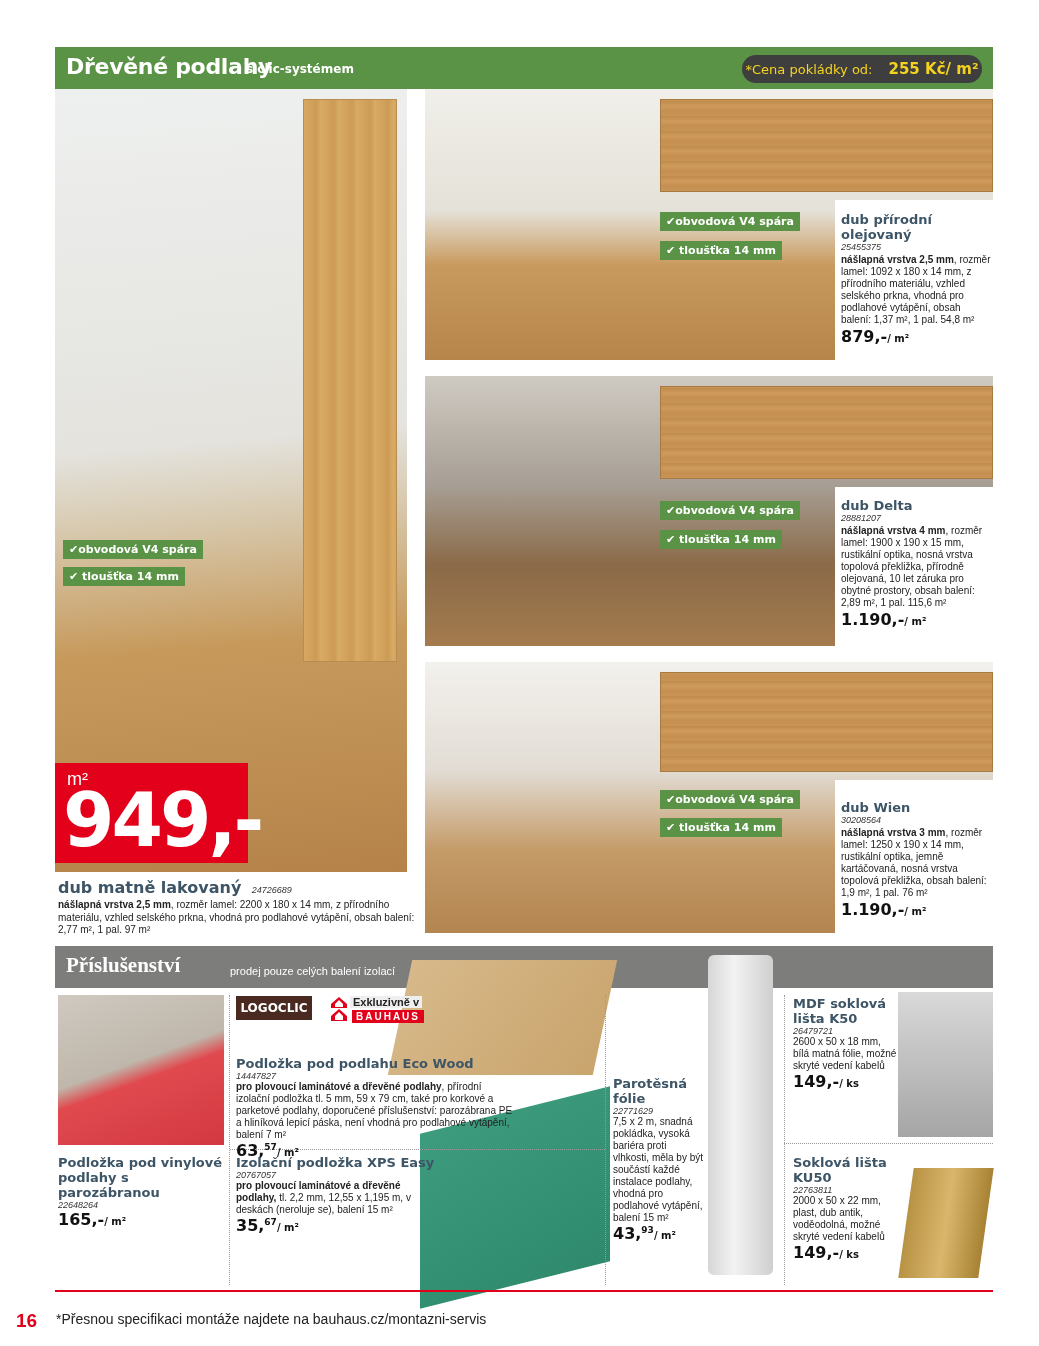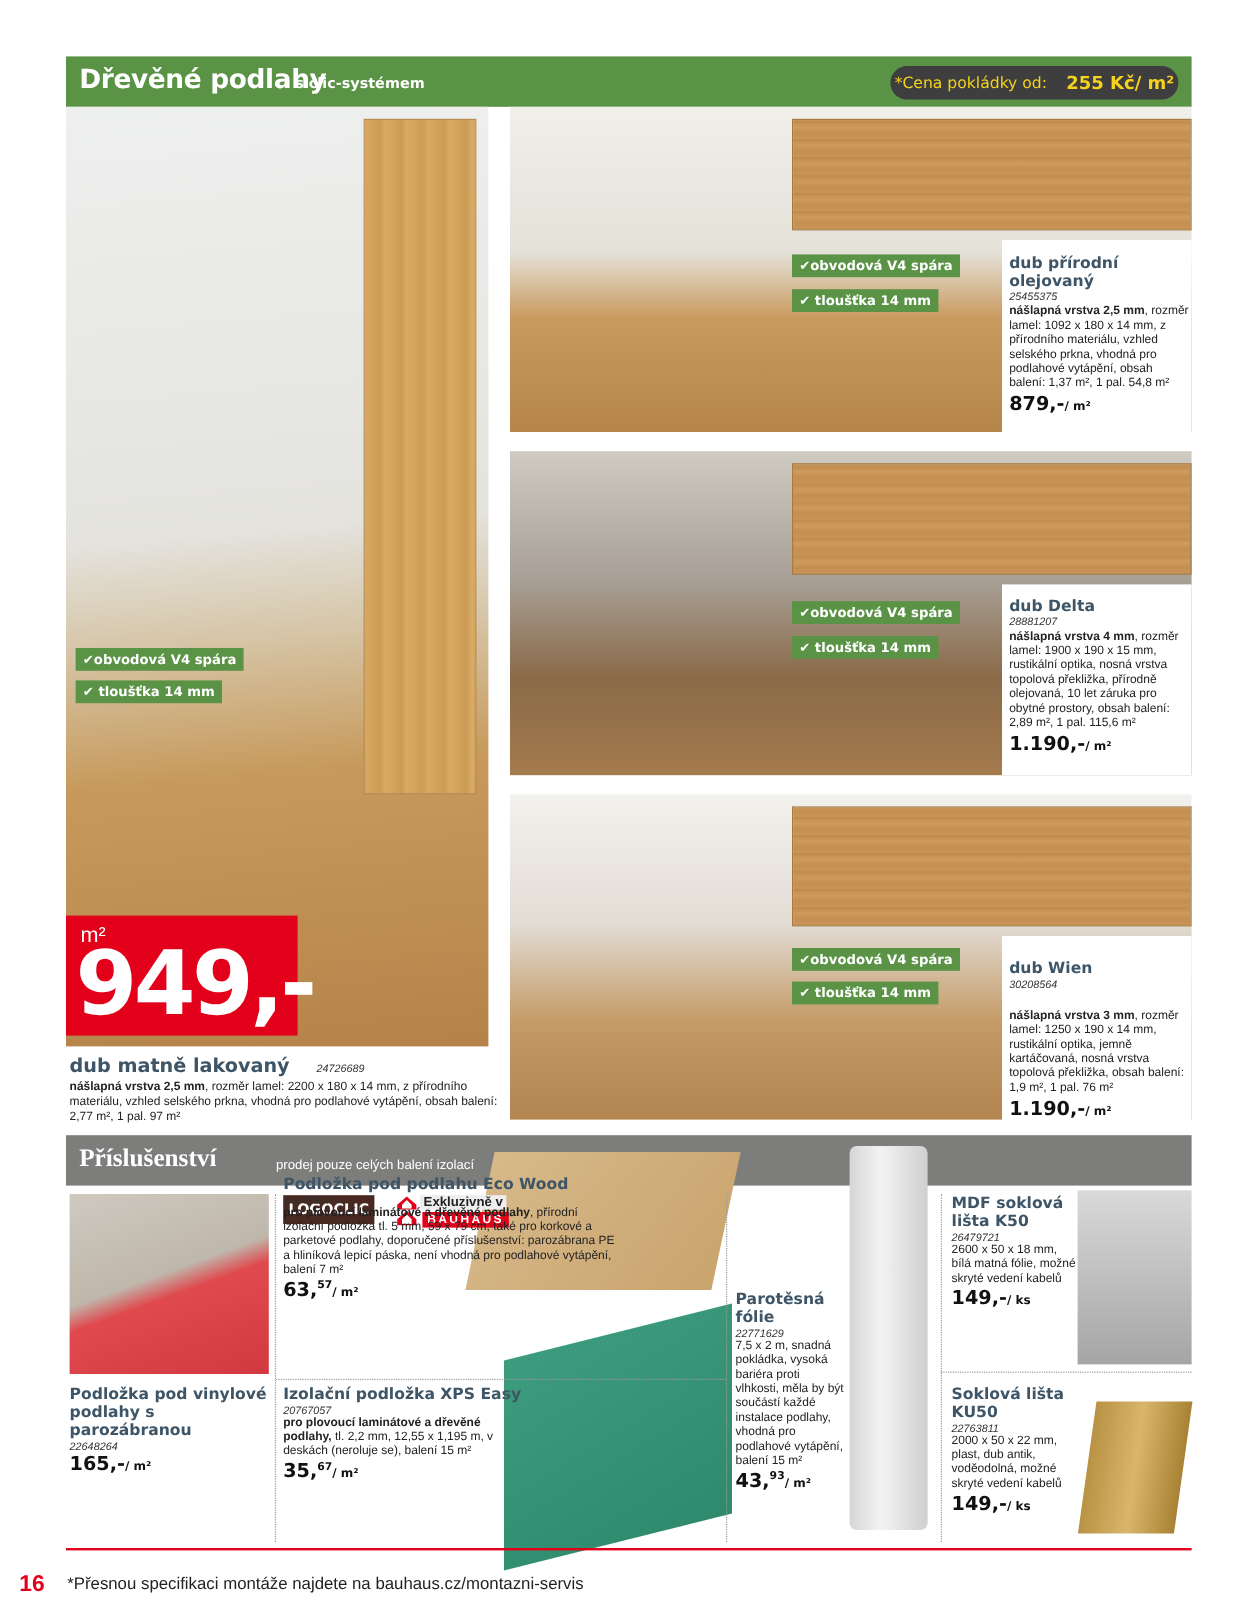--- a/index.html
+++ b/index.html
@@ -59,21 +59,21 @@
 <div class="abs photo room1"></div>
 <div class="abs plank-v"></div>
 <div class="abs tag" style="left:63px;top:540px">✔obvodová V4 spára</div>
 <div class="abs tag" style="left:63px;top:567px">✔ tloušťka 14 mm</div>
 <div class="abs red-price">
   <div class="abs red-m2">m²</div>
   <div class="abs red-num">949,-</div>
 </div>
 <div class="abs" style="left:58px;top:878px;width:365px">
   <span class="prod-title" style="font-size:16px">dub matně lakovaný</span>
-  <span class="sku" style="margin-left:18px">24726689</span>
+  <span class="sku" style="margin-left:6px">24726689</span>
   <div class="desc" style="font-size:10px;line-height:12.5px;margin-top:2px"><b>nášlapná vrstva 2,5 mm</b><span>, rozměr lamel: 2200 x 180 x 14 mm, z přírodního materiálu, vzhled selského prkna, vhodná pro podlahové vytápění, obsah balení: 2,77 m², 1 pal. 97 m²</span></div>
 </div>
 
 <div class="abs photo room2"></div>
 <div class="abs plank-h" style="left:660px;top:99px;width:333px;height:93px"></div>
 <div class="abs info-panel" style="left:835px;top:200px;width:158px;height:160px"></div>
 <div class="abs tag" style="left:660px;top:212px">✔obvodová V4 spára</div>
 <div class="abs tag" style="left:660px;top:241px">✔ tloušťka 14 mm</div>
 <div class="abs" style="left:841px;top:212px;width:152px">
   <div class="prod-title" style="font-size:13px">dub přírodní olejovaný</div>
@@ -95,21 +95,21 @@
 </div>
 
 <div class="abs photo room4"></div>
 <div class="abs plank-h" style="left:660px;top:672px;width:333px;height:100px"></div>
 <div class="abs info-panel" style="left:835px;top:780px;width:158px;height:155px"></div>
 <div class="abs tag" style="left:660px;top:790px">✔obvodová V4 spára</div>
 <div class="abs tag" style="left:660px;top:818px">✔ tloušťka 14 mm</div>
 <div class="abs" style="left:841px;top:800px;width:152px">
   <div class="prod-title" style="font-size:13px">dub Wien</div>
   <div class="sku">30208564</div>
-  <div class="desc" style="font-size:10px;line-height:12px;margin-top:16px"><b>nášlapná vrstva 3 mm</b><span>, rozměr lamel: 1250 x 190 x 14 mm, rustikální optika, jemně kartáčovaná, nosná vrstva topolová překližka, obsah balení: 1,9 m², 1 pal. 76 m²</span></div>
+  <div class="desc" style="font-size:10px;line-height:12px;margin-top:2px"><b>nášlapná vrstva 3 mm</b><span>, rozměr lamel: 1250 x 190 x 14 mm, rustikální optika, jemně kartáčovaná, nosná vrstva topolová překližka, obsah balení: 1,9 m², 1 pal. 76 m²</span></div>
   <div class="price" style="font-size:16px;margin-top:1px"><span>1.190,-</span><span class="unit">/ m²</span></div>
 </div>
 
 <div class="abs gray-bar"></div>
 <div class="abs gray-title">Příslušenství</div>
 <div class="abs gray-sub">prodej pouze celých balení izolací</div>
 
 <div class="abs" style="left:58px;top:995px;width:166px;height:150px;background:linear-gradient(160deg,#cfc9c0 0%,#bfb7ab 45%,#e04a4f 55%,#d23840 100%)"></div>
 <div class="abs board" style="left:400px;top:960px;width:205px;height:115px;transform:skewX(-12deg)"></div>
 <div class="abs xps" style="left:420px;top:1110px;width:190px;height:175px;transform:skewY(-14deg)"></div>
@@ -126,21 +126,21 @@
 <div class="abs doth" style="left:230px;top:1149px;width:375px"></div>
 
 <div class="abs logoclic">LOGOCLIC</div>
 <svg class="abs house" viewBox="0 0 18 26">
   <path d="M9 1 L17 8 L17 12 L1 12 L1 8 Z M5 8 L5 11 L13 11 L13 8 L9 4 Z" fill="#e2001a"></path>
   <path d="M9 13 L17 20 L17 25 L1 25 L1 20 Z M5 20 L5 24 L13 24 L13 20 L9 16 Z" fill="#e2001a"></path>
 </svg>
 <div class="abs excl">Exkluzivně v</div>
 <div class="abs bauhaus">BAUHAUS</div>
 
-<div class="abs" style="left:236px;top:980px;width:280px">
+<div class="abs" style="left:236px;top:1056px;width:280px">
   <div class="prod-title" style="font-size:13px">Podložka pod podlahu Eco Wood</div>
   <div class="sku">14447827</div>
   <div class="desc" style="font-size:10px;line-height:12px"><b>pro plovoucí laminátové a dřevěné podlahy</b><span>, přírodní izolační podložka tl. 5 mm, 59 x 79 cm, také pro korkové a parketové podlahy, doporučené příslušenství: parozábrana PE a hliníková lepicí páska, není vhodná pro podlahové vytápění, balení 7 m²</span></div>
   <div class="price" style="font-size:16px"><span>63,</span><sup>57</sup><span class="unit">/ m²</span></div>
 </div>
 
 <div class="abs" style="left:58px;top:1155px;width:168px">
   <div class="prod-title" style="font-size:13px;line-height:15px">Podložka pod vinylové podlahy s parozábranou</div>
   <div class="sku">22648264</div>
   <div class="price" style="font-size:16px"><span>165,-</span><span class="unit">/ m²</span></div>

